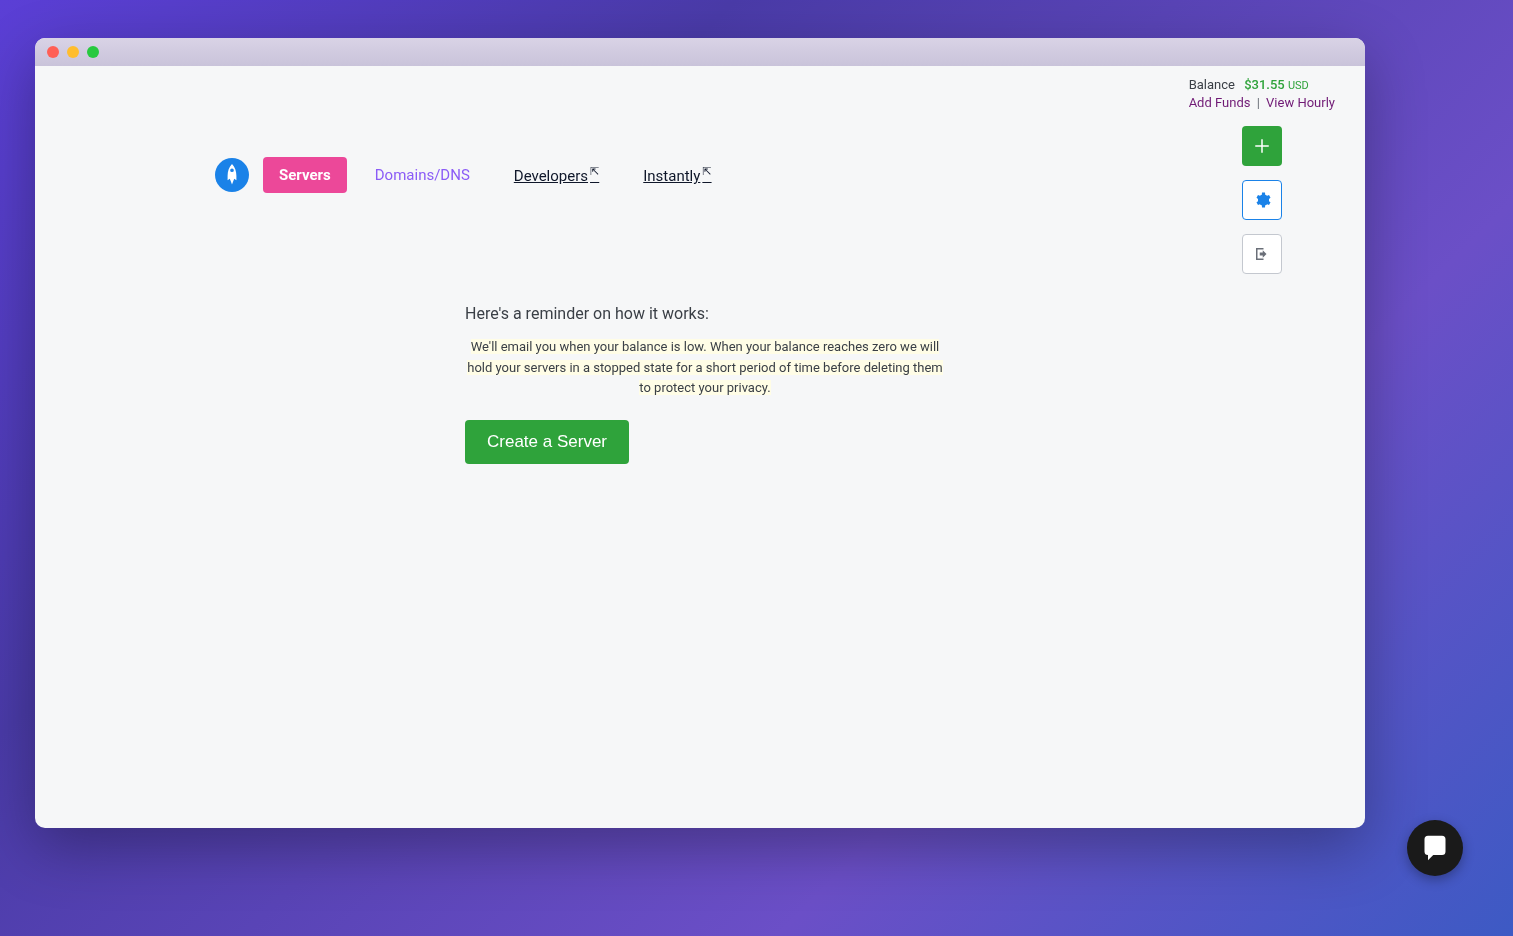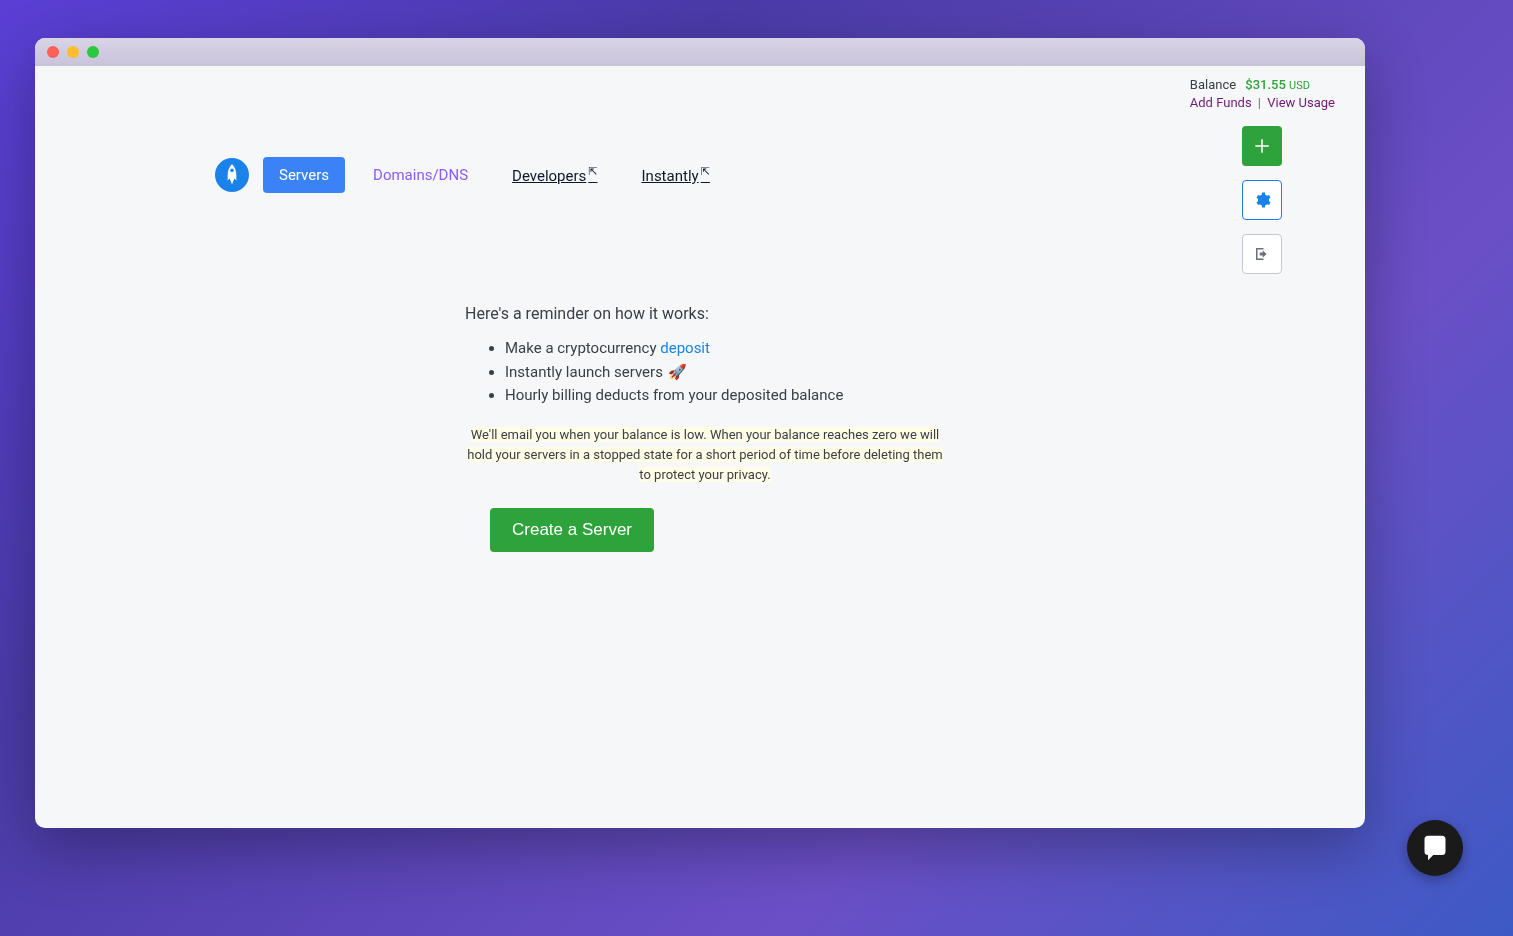--- a/index.html
+++ b/index.html
@@ -51,21 +51,21 @@
   .logo svg { width: 18px; height: 22px; fill: #fff; }
   .nav { display: flex; align-items: center; gap: 0; }
   .nav-item {
     padding: 9px 16px;
     font-size: 15px;
     color: #8b5cf6;
     cursor: pointer;
     border-radius: 4px;
     margin-right: 12px;
   }
-  .nav-item.active { background: #3b82f6; color: #fff; font-weight: 400; }
+  .nav-item.active { background: #ec4899; color: #fff; font-weight: 700; }
   .nav-item.link { text-decoration: underline; color: #0f172a; }
   .ext-icon { font-size: 11px; margin-left: 2px; vertical-align: super; }
 
   .header-right {
     margin-left: auto;
     display: flex;
     align-items: center;
     gap: 14px;
     flex-direction: column;
   }
@@ -117,21 +117,20 @@
   .create-btn {
     display: inline-block;
     background: #2fa33b;
     color: #fff;
     font-size: 17px;
     font-weight: 500;
     padding: 12px 22px;
     border-radius: 4px;
     cursor: pointer;
     border: none;
-    margin-left: 25px;
   }
 
   .chat-bubble {
     position: absolute;
     right: 50px;
     bottom: 60px;
     width: 56px; height: 56px;
     border-radius: 50%;
     background: #1a1a1a;
     display: flex; align-items: center; justify-content: center;
@@ -170,21 +169,21 @@
     <div class="header-right">
       <div class="balance-block">
         <div>
           <span class="balance-label">Balance</span>
           <span class="balance-amount">$31.55</span>
           <span class="balance-currency">USD</span>
         </div>
         <div class="balance-links">
           <a>Add Funds</a>
           <span class="balance-sep">|</span>
-          <a>View Usage</a>
+          <a>View Hourly</a>
         </div>
       </div>
       <div class="icon-btn btn-plus">
         <svg viewBox="0 0 24 24">
             <path fill="currentColor" d="M11 3h2v8h8v2h-8v8h-2v-8H3v-2h8z"></path>
           </svg>
       </div>
       <div class="icon-btn btn-gear">
         <svg viewBox="0 0 24 24">
             <path fill="currentColor" d="M12 8a4 4 0 100 8 4 4 0 000-8zm9.4 4a7.5 7.5 0 00-.15-1.5l2.1-1.6-2-3.5-2.5 1a7.6 7.6 0 00-2.6-1.5L16 2h-4l-.25 2.9a7.6 7.6 0 00-2.6 1.5l-2.5-1-2 3.5 2.1 1.6A7.5 7.5 0 006.6 12c0 .5.05 1 .15 1.5l-2.1 1.6 2 3.5 2.5-1a7.6 7.6 0 002.6 1.5L12 22h4l.25-2.9a7.6 7.6 0 002.6-1.5l2.5 1 2-3.5-2.1-1.6c.1-.5.15-1 .15-1.5z"></path>
@@ -193,30 +192,20 @@
       <div class="icon-btn btn-logout">
         <svg viewBox="0 0 24 24">
             <path fill="currentColor" d="M4 4h10v2H6v12h8v2H4V4zm9 3l5 5-5 5v-3H9v-4h4V7z"></path>
           </svg>
       </div>
     </div>
   </div>
 
   <div class="content">
     <p class="subtitle">Here's a reminder on how it works:</p>
-    <ul class="steps">
-      <li>
-        <span>Make a cryptocurrency </span><a>deposit</a>
-      </li>
-      <li>
-        <span>Instantly launch servers</span>
-        <span class="rocket">🚀</span>
-      </li>
-      <li>Hourly billing deducts from your deposited balance</li>
-    </ul>
     <p class="warning">
       <span class="hl1"> We'll email you when your balance is low.</span><span class="hl2"> When your balance reaches zero we will hold your servers in a stopped state for a short period of time before deleting them to protect your privacy.</span>
     </p>
     <button class="create-btn">Create a Server</button>
   </div>
 </div>
 
 <div class="chat-bubble">
   <svg viewBox="0 0 32 32">
     <path d="M4 6 a4 4 0 0 1 4-4 h16 a4 4 0 0 1 4 4 v14 a4 4 0 0 1-4 4 h-10 l-6 6 v-6 h0 a4 4 0 0 1-4-4 z"></path>

